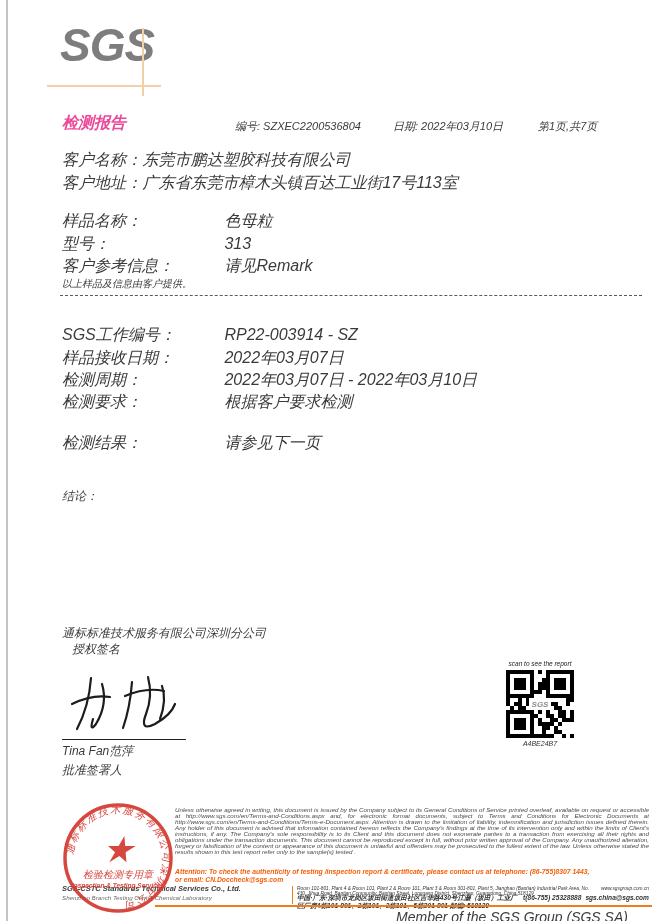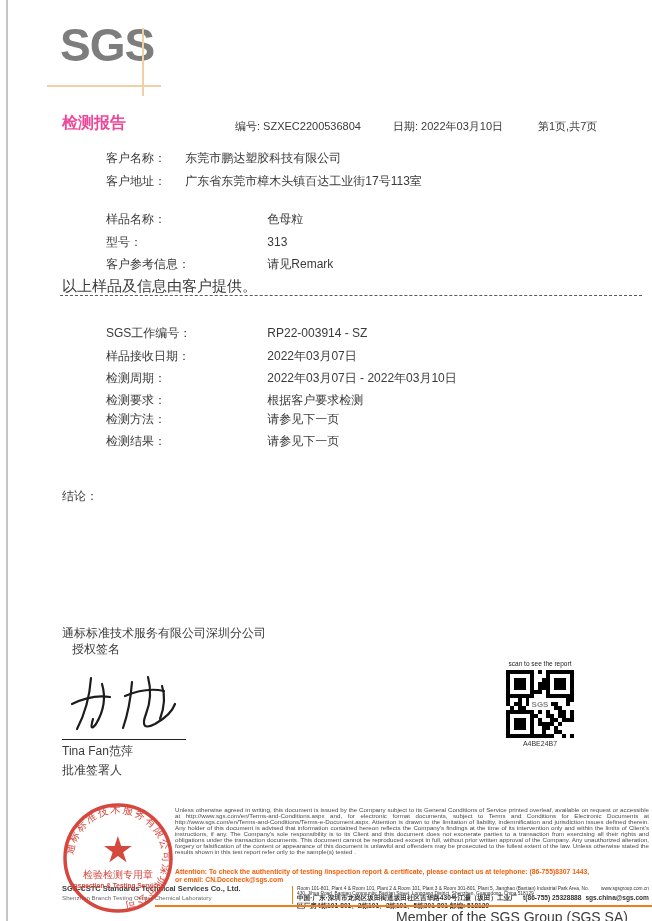--- a/index.html
+++ b/index.html
@@ -1,34 +1,34 @@
 <!DOCTYPE html>
 <html><head>
 <meta charset="utf-8">
 <style>
   html,body{margin:0;padding:0;background:#fff;}
   .page{position:relative;width:652px;height:921px;background:#ffffff;
-        font-family:"Liberation Sans",sans-serif;color:#3a3a3a;overflow:hidden;}
+        font-family:"Liberation Sans",sans-serif;color:#3a3a3a;overflow:hidden;font-style:italic;}
   .abs{position:absolute;}
   .edge-line{left:6px;top:0;width:2px;height:921px;background:#c4c4c4;}
   
   .logo{left:60px;top:22px;font-size:46px;font-weight:bold;color:#7d7d7d;letter-spacing:-1px;line-height:1;}
   .logo-underline{left:47px;top:85px;width:114px;height:2px;background:#f1d0a6;}
   .logo-vline{left:142px;top:28px;width:2px;height:68px;background:#f1d0a6;}
   
   .doc-title{left:62px;top:113px;font-size:16px;font-weight:bold;color:#ec4899;}
   .h-num{left:235px;top:119px;font-size:11px;}
   .h-date{left:393px;top:119px;font-size:11px;}
   .h-page{left:538px;top:119px;font-size:11px;}
   
-  .row{left:62px;font-size:12px;white-space:nowrap;margin-left:44px;}
+  .row{left:62px;font-size:16px;white-space:nowrap;}
   .row .lab{display:inline-block;}
   .lab-sm{width:76px;}
   .lab-lg{width:158px;}
-  .note{left:62px;top:277px;font-size:15px;}
+  .note{left:62px;top:277px;font-size:10px;}
   .dash-sep{left:60px;top:295px;width:582px;border-top:1px dashed #5a5a5a;height:0;}
   
   .concl-label{left:62px;top:452px;font-size:12px;margin-top:36px;}
   .concl-text{left:220px;top:450px;width:424px;font-size:12px;line-height:20px;text-align:justify;}
   
   .sig-company{left:62px;top:625px;font-size:12px;}
   .sig-auth{left:72px;top:641px;font-size:12px;}
   .sig-svg{left:66px;top:666px;}
   .sig-line{left:62px;top:739px;width:124px;height:1px;background:#222;}
   .sig-name{left:62px;top:743px;font-size:12px;}
@@ -101,24 +101,20 @@
     <span class="lab lab-lg">样品接收日期：</span>
     <span>2022年03月07日</span>
   </div>
   <div class="abs row" style="top:370px">
     <span class="lab lab-lg">检测周期：</span>
     <span>2022年03月07日 - 2022年03月10日</span>
   </div>
   <div class="abs row" style="top:392px">
     <span class="lab lab-lg">检测要求：</span>
     <span>根据客户要求检测</span>
-  </div>
-  <div class="abs row" style="top:411px">
-    <span class="lab lab-lg">检测方法：</span>
-    <span>请参见下一页</span>
   </div>
   <div class="abs row" style="top:433px">
     <span class="lab lab-lg">检测结果：</span>
     <span>请参见下一页</span>
   </div>
 
   <div class="abs concl-label">结论：</div>
 
   <div class="abs sig-company">通标标准技术服务有限公司深圳分公司</div>
   <div class="abs sig-auth">授权签名</div>

